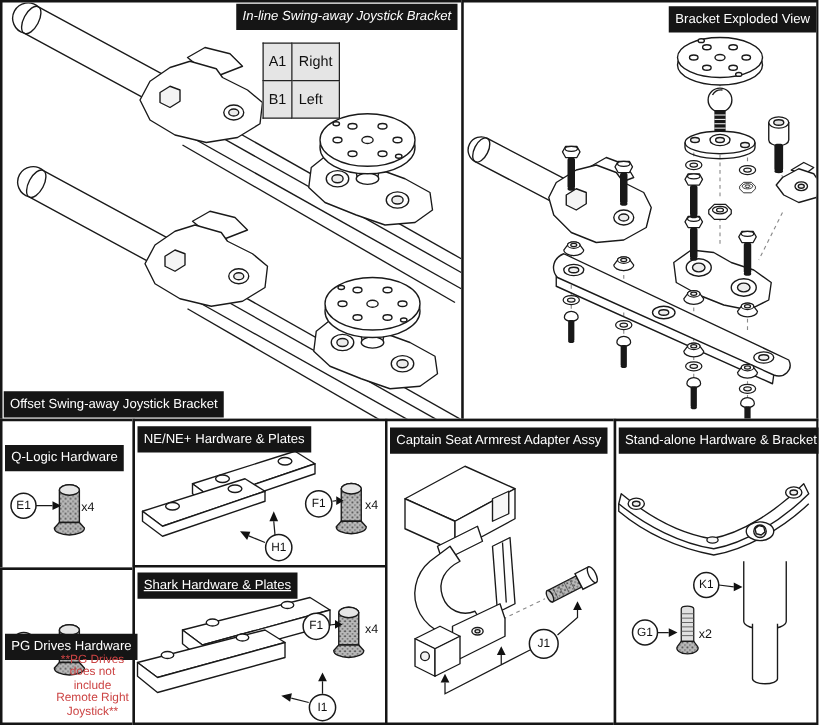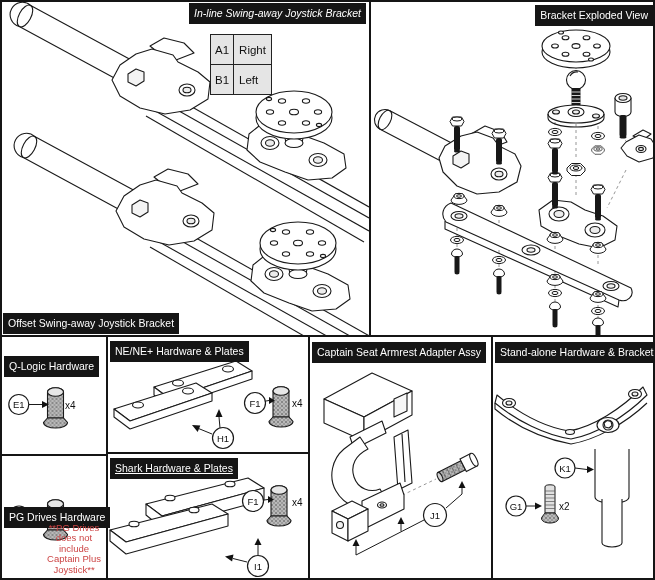--- a/index.html
+++ b/index.html
@@ -256,21 +256,21 @@
       <use href="#hwscrew" x="53.5" y="74"></use>
       <line class="lead" x1="26.8" y1="60" x2="40" y2="60"></line>
       <polygon class="ah" points="40,56.5 40,63.5 47,60"></polygon>
       <circle cx="17" cy="60" r="10" fill="#fff" stroke="#1a1a1a" stroke-width="1.2"></circle>
       <text class="co" x="17" y="60" text-anchor="middle" dominant-baseline="central">F1</text>
       <text class="qty" x="63" y="64">x2</text>
     </svg>
     <div class="hdr" style="left:2px;top:3px;margin-top:48px;">PG Drives Hardware</div>
     <div class="note">
       <span>**PG Drives does not</span>
-      <span>include Captain Plus</span>
+      <span>include Remote Right</span>
       <span>Joystick**</span>
     </div>
   </div>
 
   <div class="panel" id="p-nene" style="left:106px;top:335px;width:204px;height:119px;">
     <svg width="200" height="115" viewBox="0 0 200 115">
       <g class="ln">
         <path d="M46,50 L128,24 L144,34 L62,62 Z"></path>
         <path d="M46,50 L46,58 L62,70 L144,42 L144,34 L62,62 Z"></path>
         <ellipse cx="70" cy="46" rx="5.5" ry="3" fill="#fff"></ellipse>

